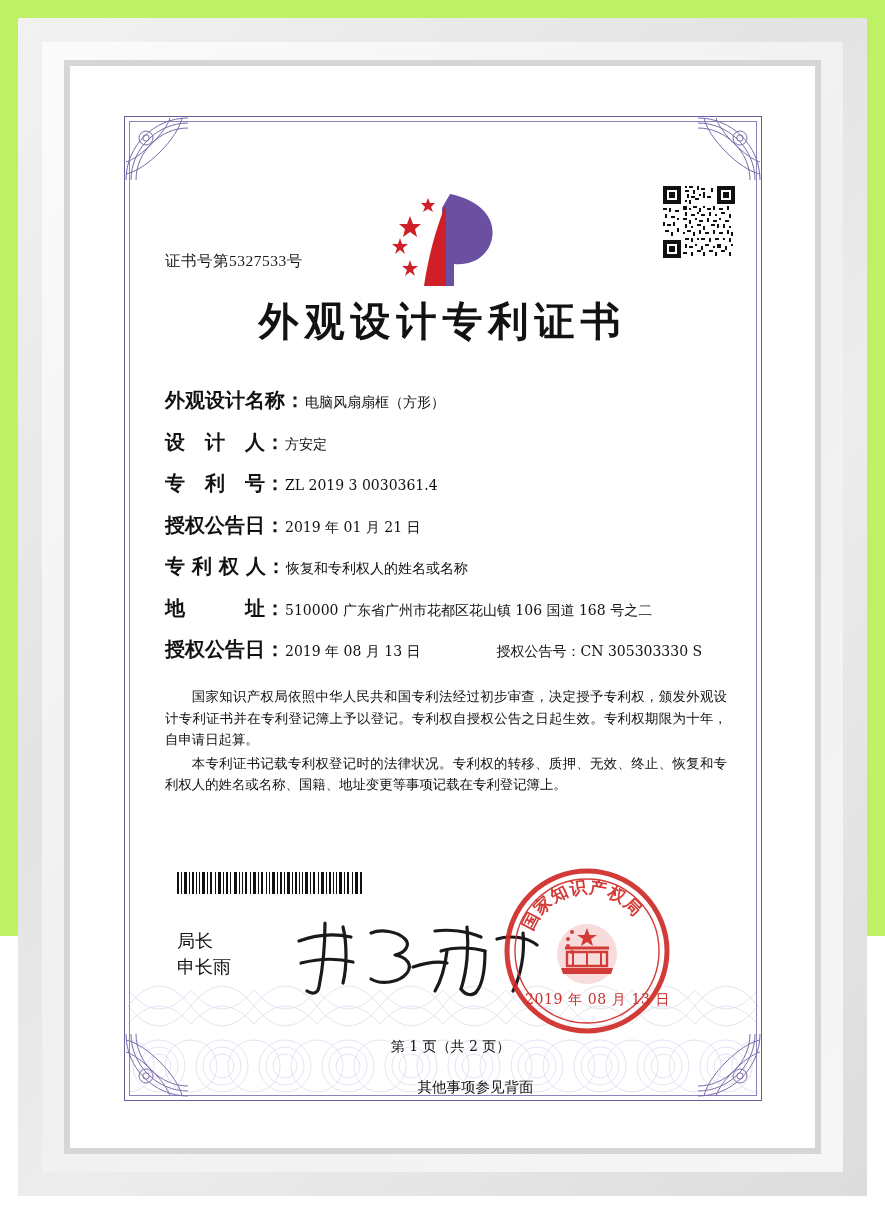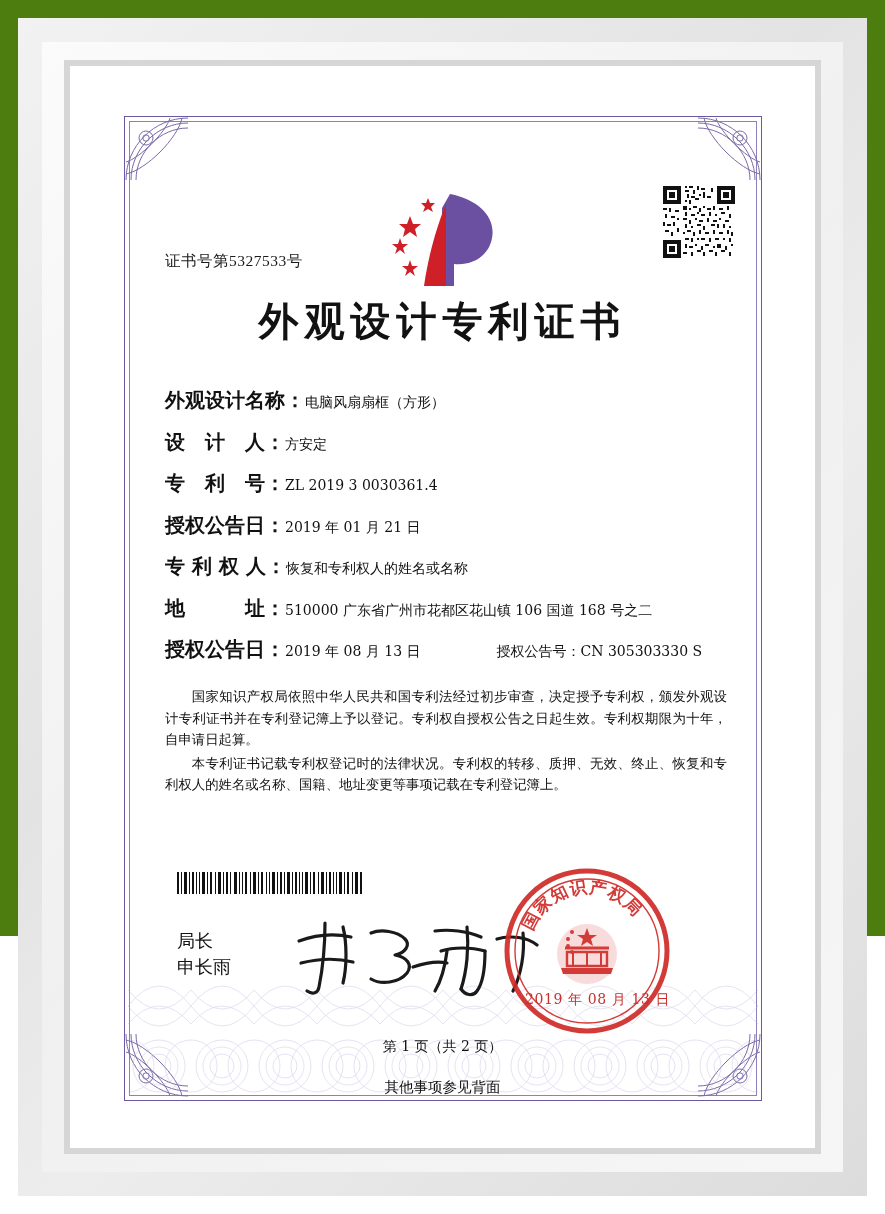--- a/index.html
+++ b/index.html
@@ -12,21 +12,21 @@
     height: 1214px;
     font-family: "Liberation Serif", serif;
     overflow: hidden;
   }
 
   
   .scan-wrap {
     position: relative;
     width: 885px;
     height: 936px;
-    background: #4d7c0f;
+    background: #bef264;
   }
   .scan-border-1 {
     position: absolute;
     left: 18px; top: 18px;
     width: 849px; height: 1178px;
     background: linear-gradient(135deg, #f2f2f2 0%, #e3e3e3 40%, #ededed 60%, #dcdcdc 100%);
   }
   .scan-border-2 {
     position: absolute;
     left: 42px; top: 42px;
@@ -191,35 +191,36 @@
     left: 455px; top: 925px;
     font-family: "DejaVu Serif", serif;
     font-size: 14px;
     color: #c8302b;
     letter-spacing: .6px;
   }
 
   
   .page-num {
     position: absolute;
-    left: 0; top: 972px;
+    left: 8px; top: 972px;
     width: 745px;
     text-align: center;
     font-family: "DejaVu Serif", serif;
     font-size: 14px;
     color: #111;
   }
   .footnote {
     position: absolute;
     left: 0; top: 1012px;
     width: 745px;
     text-align: center;
     font-family: "DejaVu Serif", serif;
     font-size: 14.5px;
     color: #111;
+    padding-left: 33px;
   }
 </style>
 </head>
 <body>
 
 <div class="scan-wrap">
   <div class="scan-border-1"></div>
   <div class="scan-border-2"></div>
   <div class="scan-border-3"></div>
 

